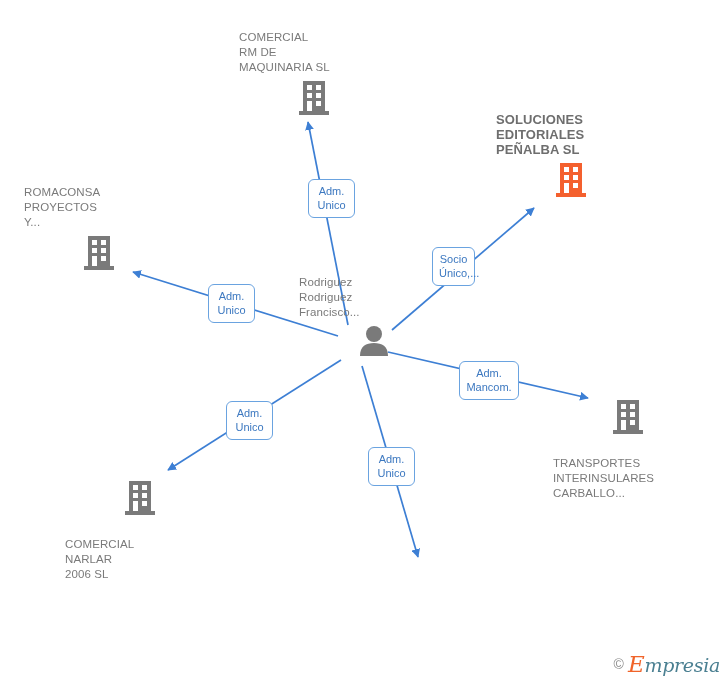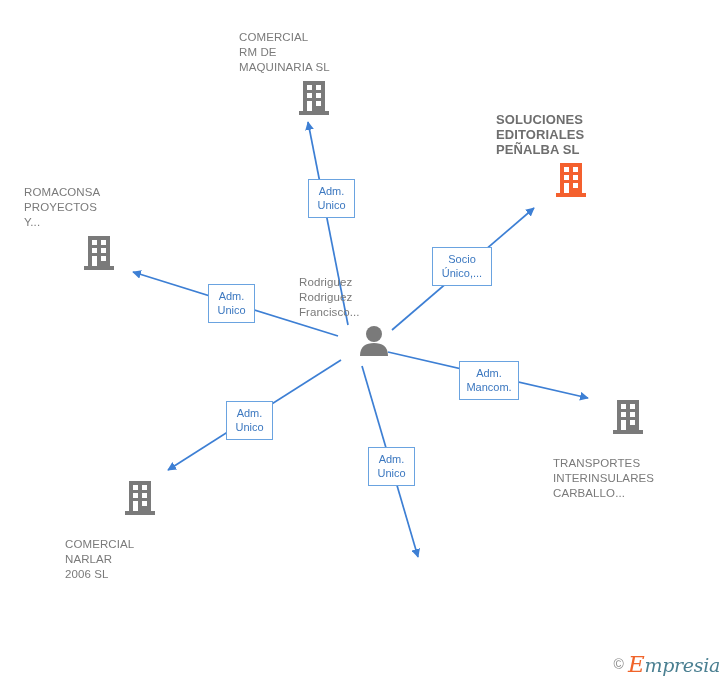--- a/index.html
+++ b/index.html
@@ -49,21 +49,21 @@
     display: block;
     margin: 0 auto;
   }
   .node.label-top .node-label { margin-bottom: 4px; }
   .node.label-bottom .node-label { margin-top: 20px; }
 
   
   .rel {
     position: absolute;
     border: 1.4px solid #6aa3e0;
-    border-radius: 0;
+    border-radius: 6px;
     background: #ffffff;
     color: #3c78c0;
     font-size: 11px;
     line-height: 14px;
     text-align: center;
     padding: 4px 6px 5px 6px;
     white-space: pre-line;
     box-sizing: border-box;
   }
 
@@ -217,21 +217,21 @@
     </svg>
     <div class="node-label">COMERCIAL
 NARLAR
 2006  SL</div>
   </div>
 
 
   <div class="rel" style="left:308px; top:179px; width:47px;">Adm.
 Unico</div>
 
-  <div class="rel" style="left:432px; top:247px; width:60px;">Socio
+  <div class="rel" style="left:432px; top:247px; width:43px;">Socio
 Único,...</div>
 
   <div class="rel" style="left:208px; top:284px; width:47px;">Adm.
 Unico</div>
 
   <div class="rel" style="left:459px; top:361px; width:60px;">Adm.
 Mancom.</div>
 
   <div class="rel" style="left:226px; top:401px; width:47px;">Adm.
 Unico</div>

